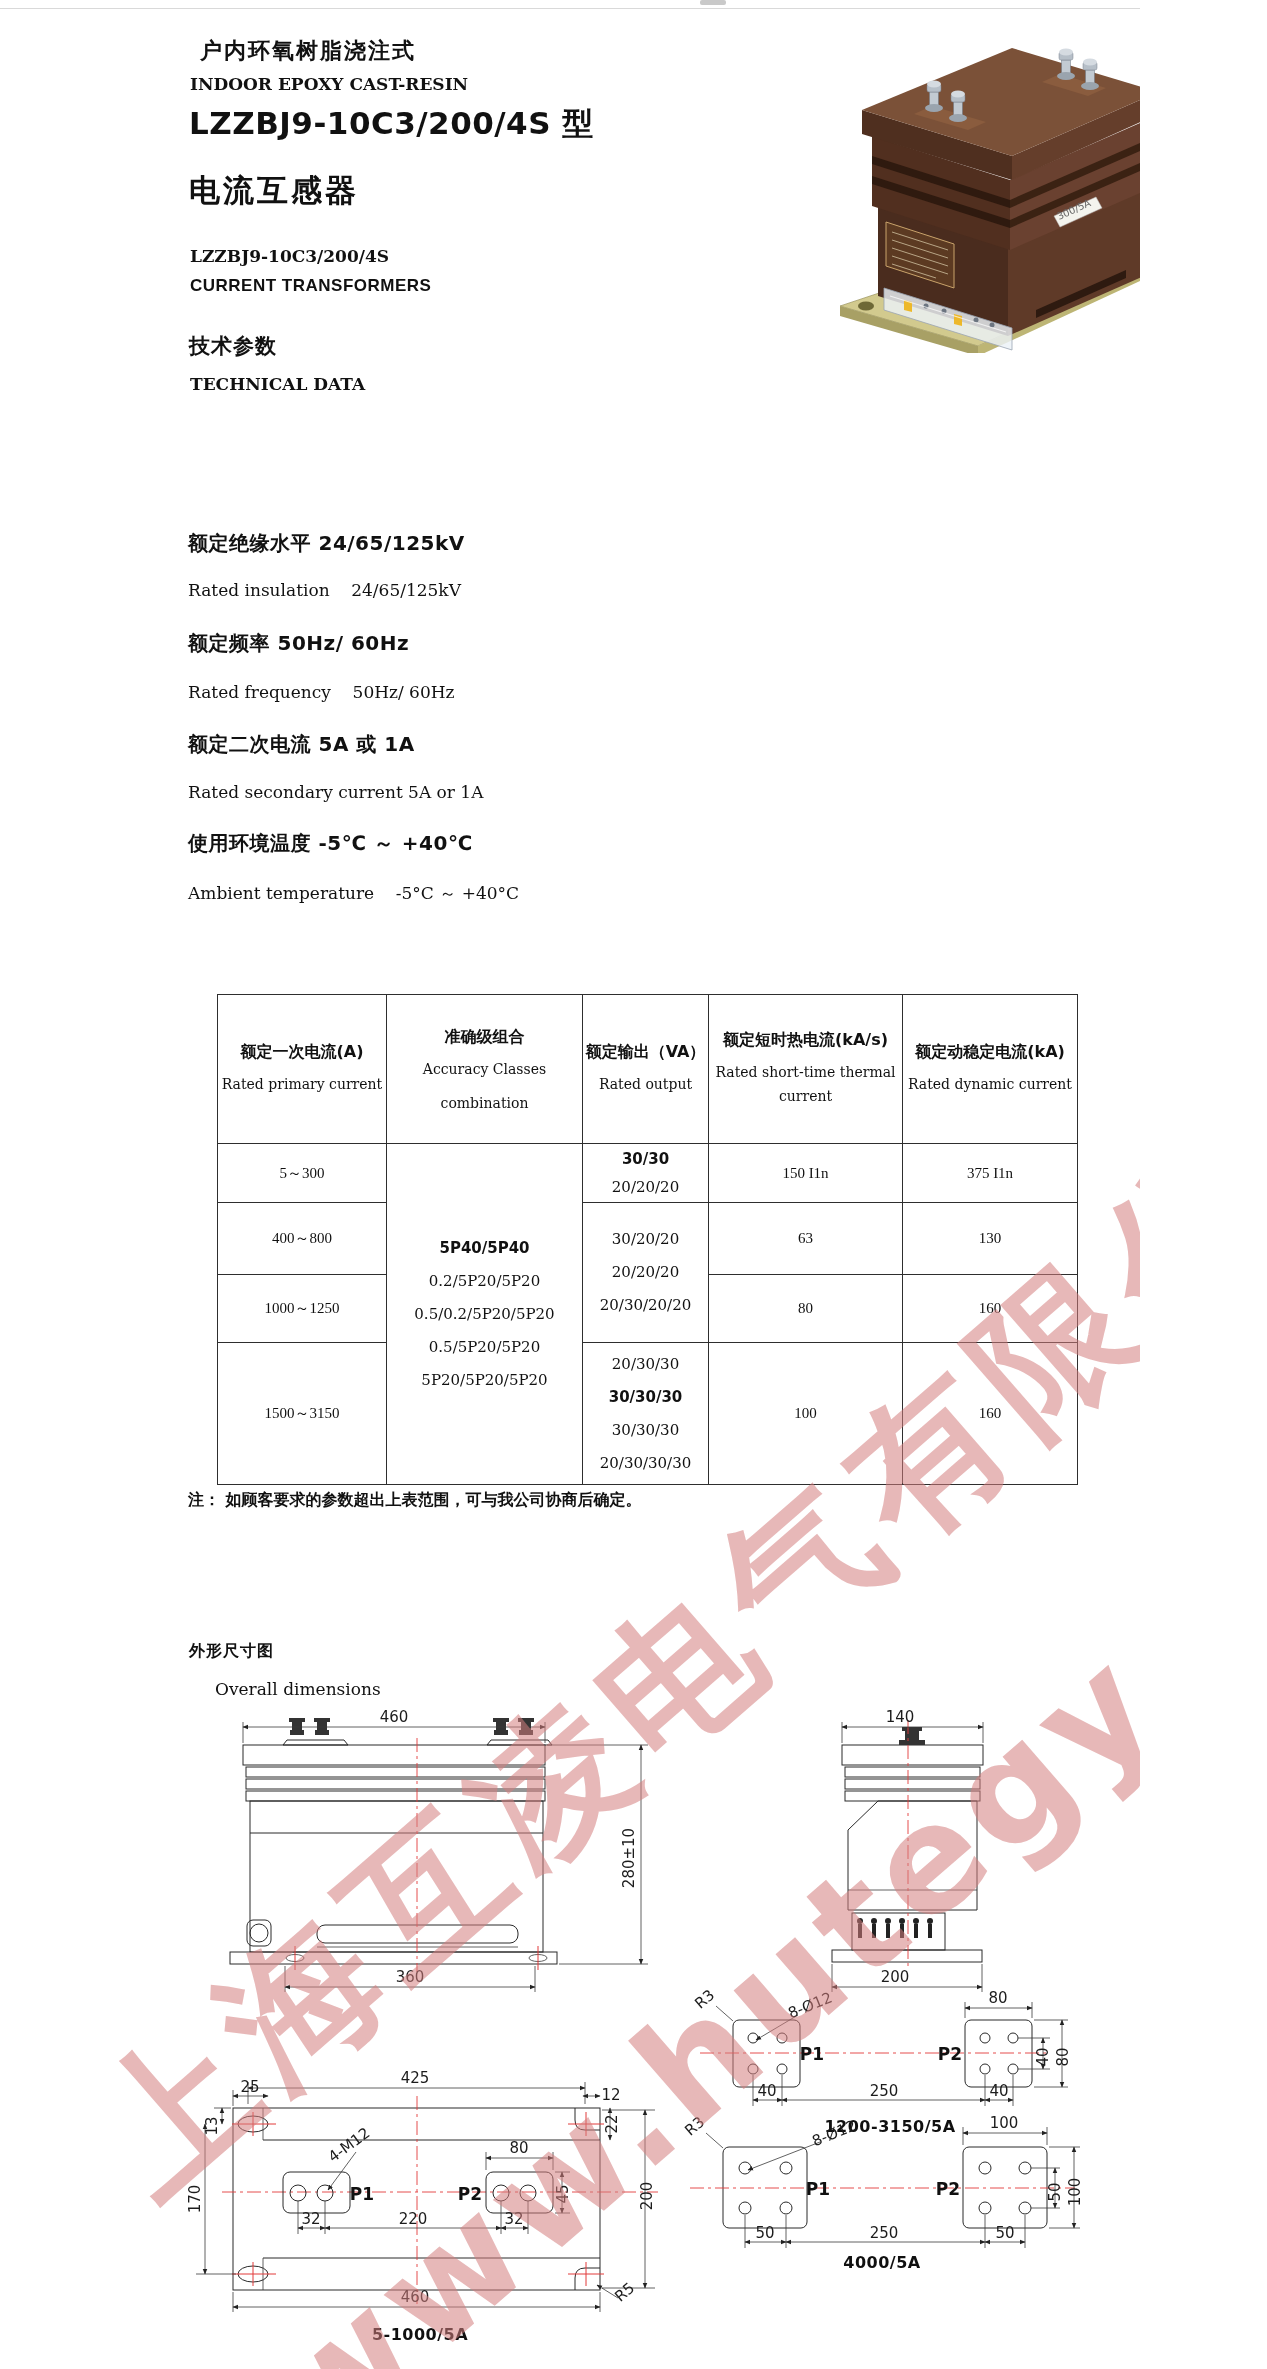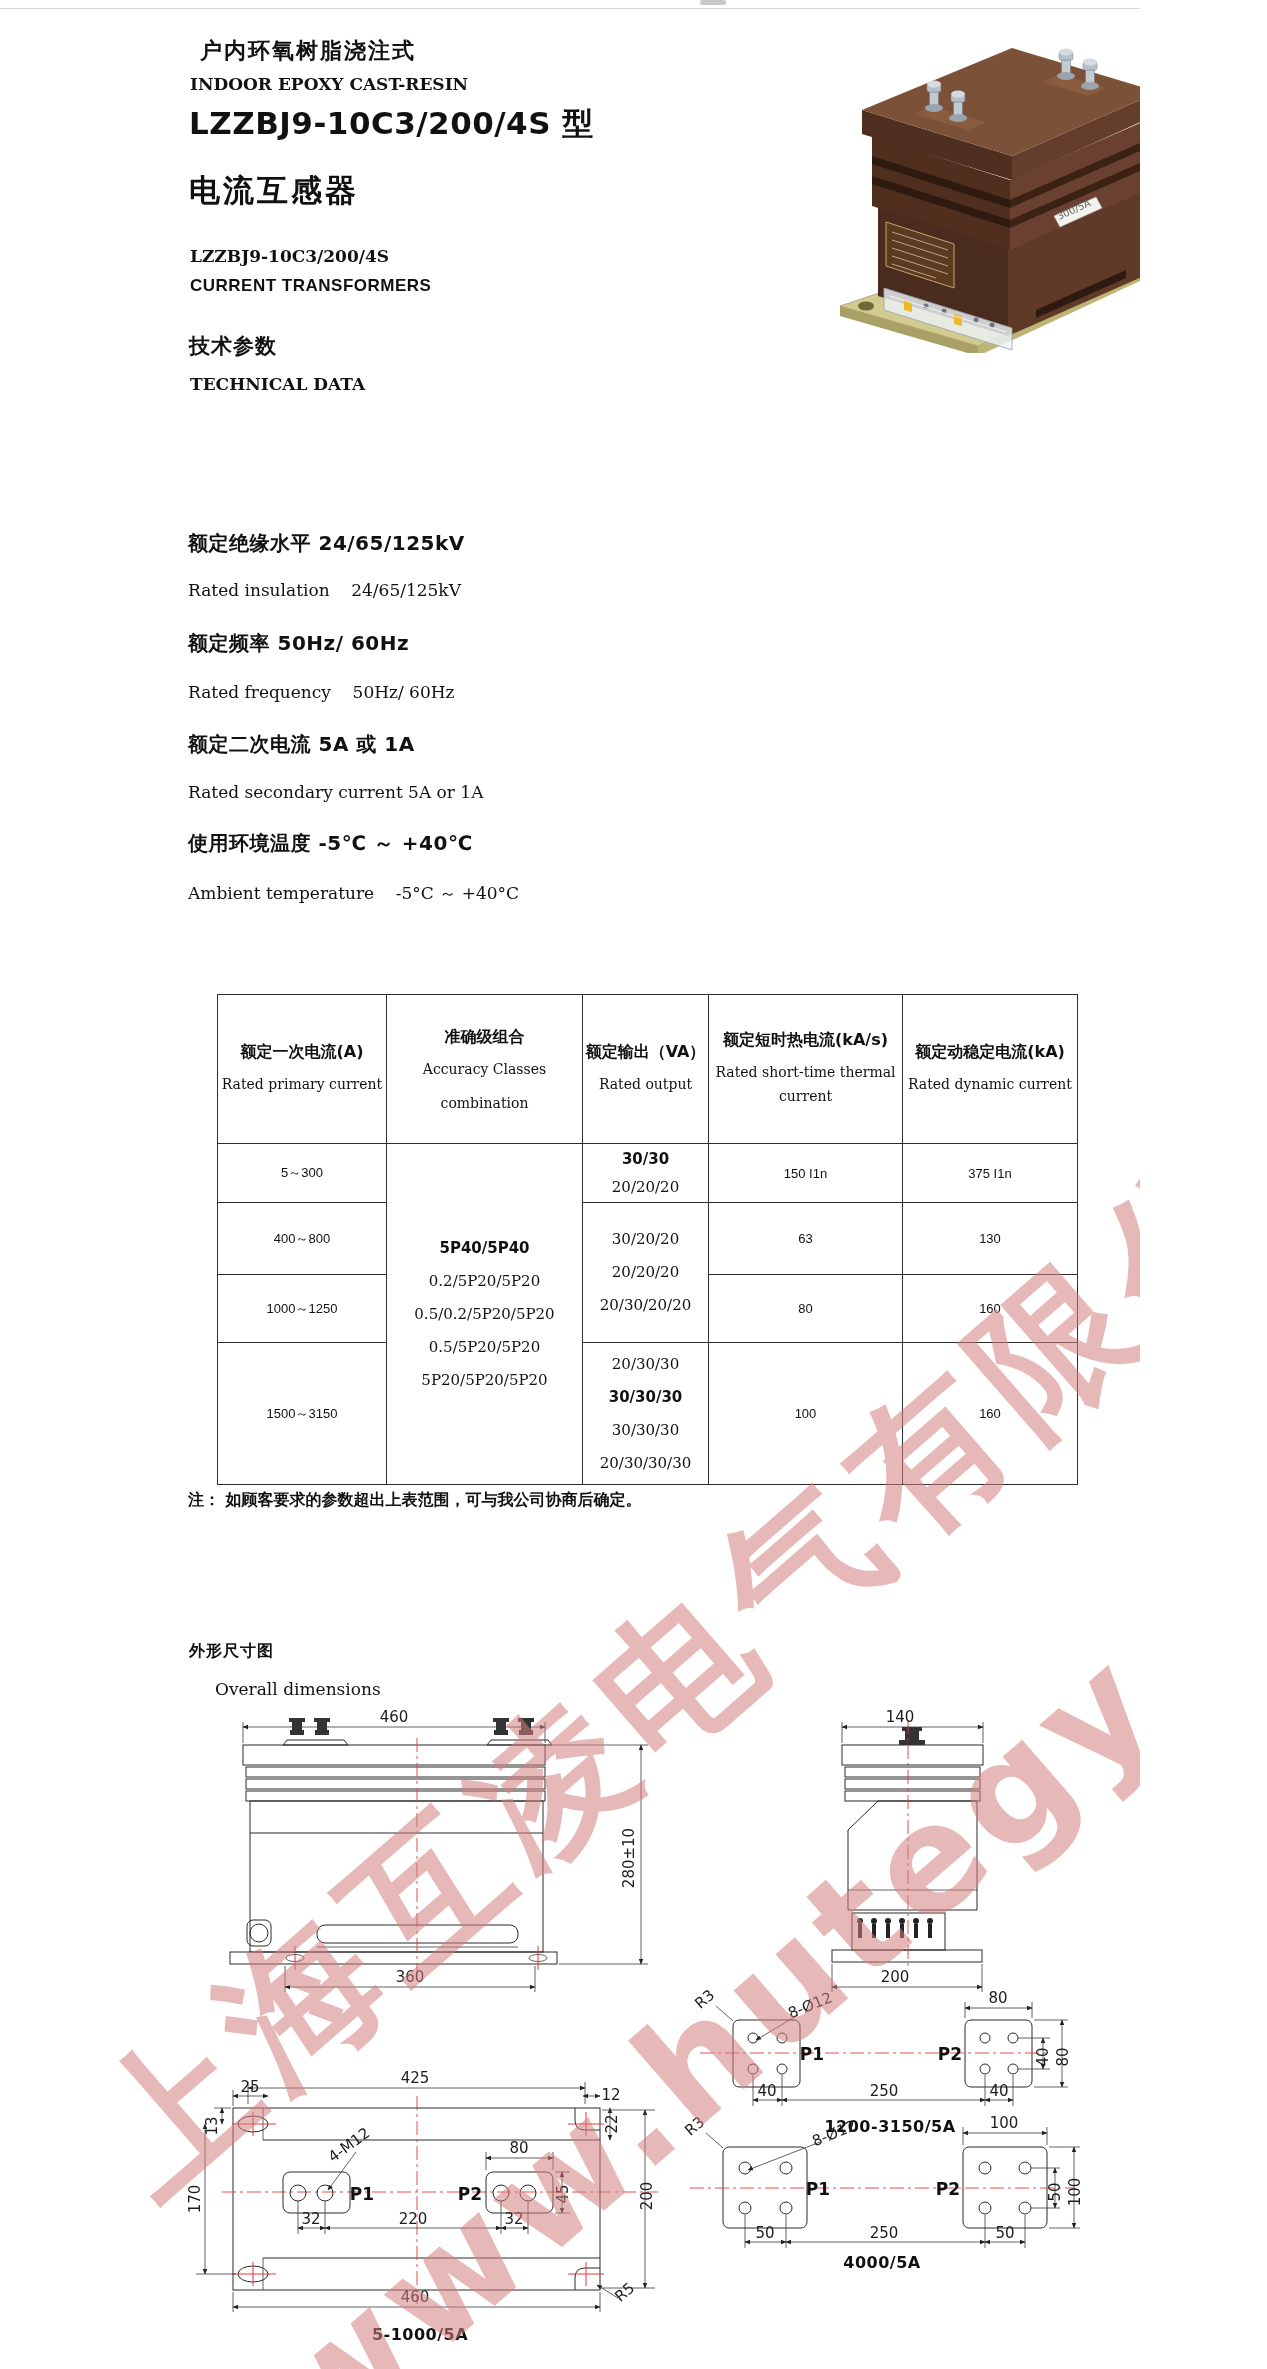--- a/index.html
+++ b/index.html
@@ -23,21 +23,21 @@
   .std-en{left:188px;top:474px;font-size:17px;font-family:"DejaVu Serif",serif;}
   .spec-zh{font-size:20px;font-weight:bold;letter-spacing:0.5px;}
   .spec-en{font-size:17px;font-family:"DejaVu Serif",serif;white-space:pre;}
 
   .tbl-wrap{left:217px;top:994px;}
   table.spec{border-collapse:collapse;table-layout:fixed;width:860px;}
   table.spec td,table.spec th{border:1px solid #2e2e2e;text-align:center;vertical-align:middle;padding:0 2px;font-weight:normal;}
   .h-zh{font-size:16px;font-weight:bold;margin-bottom:10px;}
   .h-en{font-size:14px;font-family:"DejaVu Serif",serif;line-height:1.7;}
   .h-en2{font-size:14px;font-family:"DejaVu Serif",serif;margin-top:14px;}
-  .cell{font-size:13px;font-family:Liberation Sans, sans-serif;}
+  .cell{font-size:15px;font-family:Liberation Serif, serif;}
   .ln{line-height:33px;font-size:15px;font-family:"DejaVu Serif",serif;}
   .ln.b{font-weight:bold;font-family:"DejaVu Sans",sans-serif;font-size:15px;}
   .r1out .ln{line-height:28px;}
 
   .note-zh{left:188px;top:1490px;font-size:16px;font-weight:bold;}
   .note-en{left:222px;top:1532px;font-size:14.5px;font-family:"DejaVu Serif",serif;}
 
   .dims-zh{left:189px;top:1641px;font-size:16px;font-weight:bold;letter-spacing:1px;}
   .dims-en{left:215px;top:1679px;font-size:17px;font-family:"DejaVu Serif",serif;}
 

